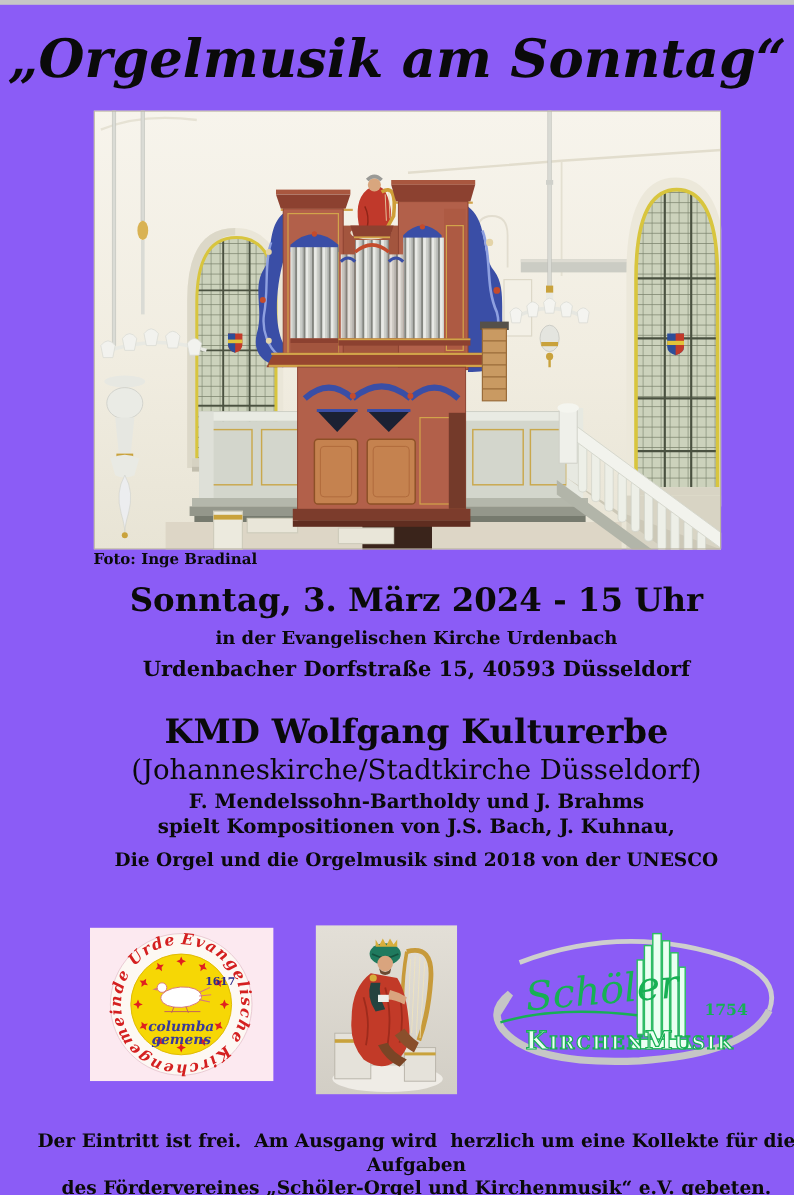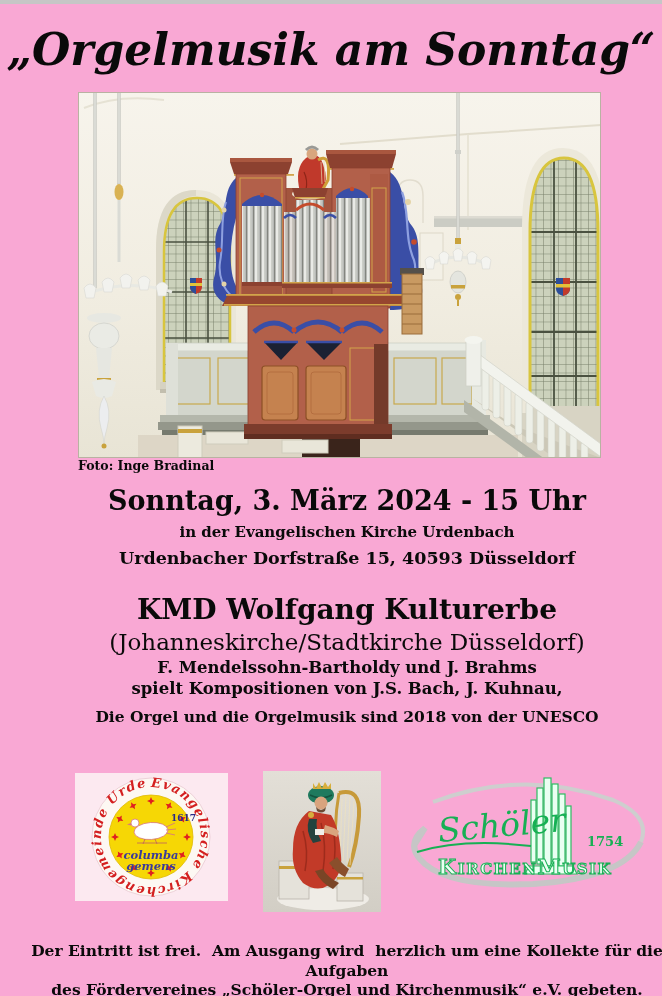--- a/index.html
+++ b/index.html
@@ -1,16 +1,16 @@
 <!DOCTYPE html>
 <html><head>
 <meta charset="utf-8">
 <style>
   html,body{margin:0;padding:0;background:#fff;}
-  .poster{position:relative;width:662px;height:996px;background:#f9a8d4;overflow:hidden;
+  .poster{position:relative;width:662px;height:996px;background:#8b5cf6;overflow:hidden;
           font-family:"DejaVu Serif","Liberation Serif",serif;color:#0a0a0a;}
   .topline{position:absolute;top:0;left:0;width:662px;height:4px;background:#c6c6c6;}
   .title{position:absolute;top:24px;left:0;width:662px;text-align:center;
          font-size:44px;font-weight:bold;font-style:italic;letter-spacing:0px;}
   .photo{position:absolute;top:92px;left:78px;width:523px;height:366px;}
   .photo svg{display:block;width:100%;height:100%;}
   .caption{position:absolute;top:458px;left:78px;width:523px;
            font-size:12.5px;font-weight:bold;}
   .block{position:absolute;left:0;width:662px;text-align:center;font-weight:bold;padding-left:16px;}
   .date-block{top:484px;}

